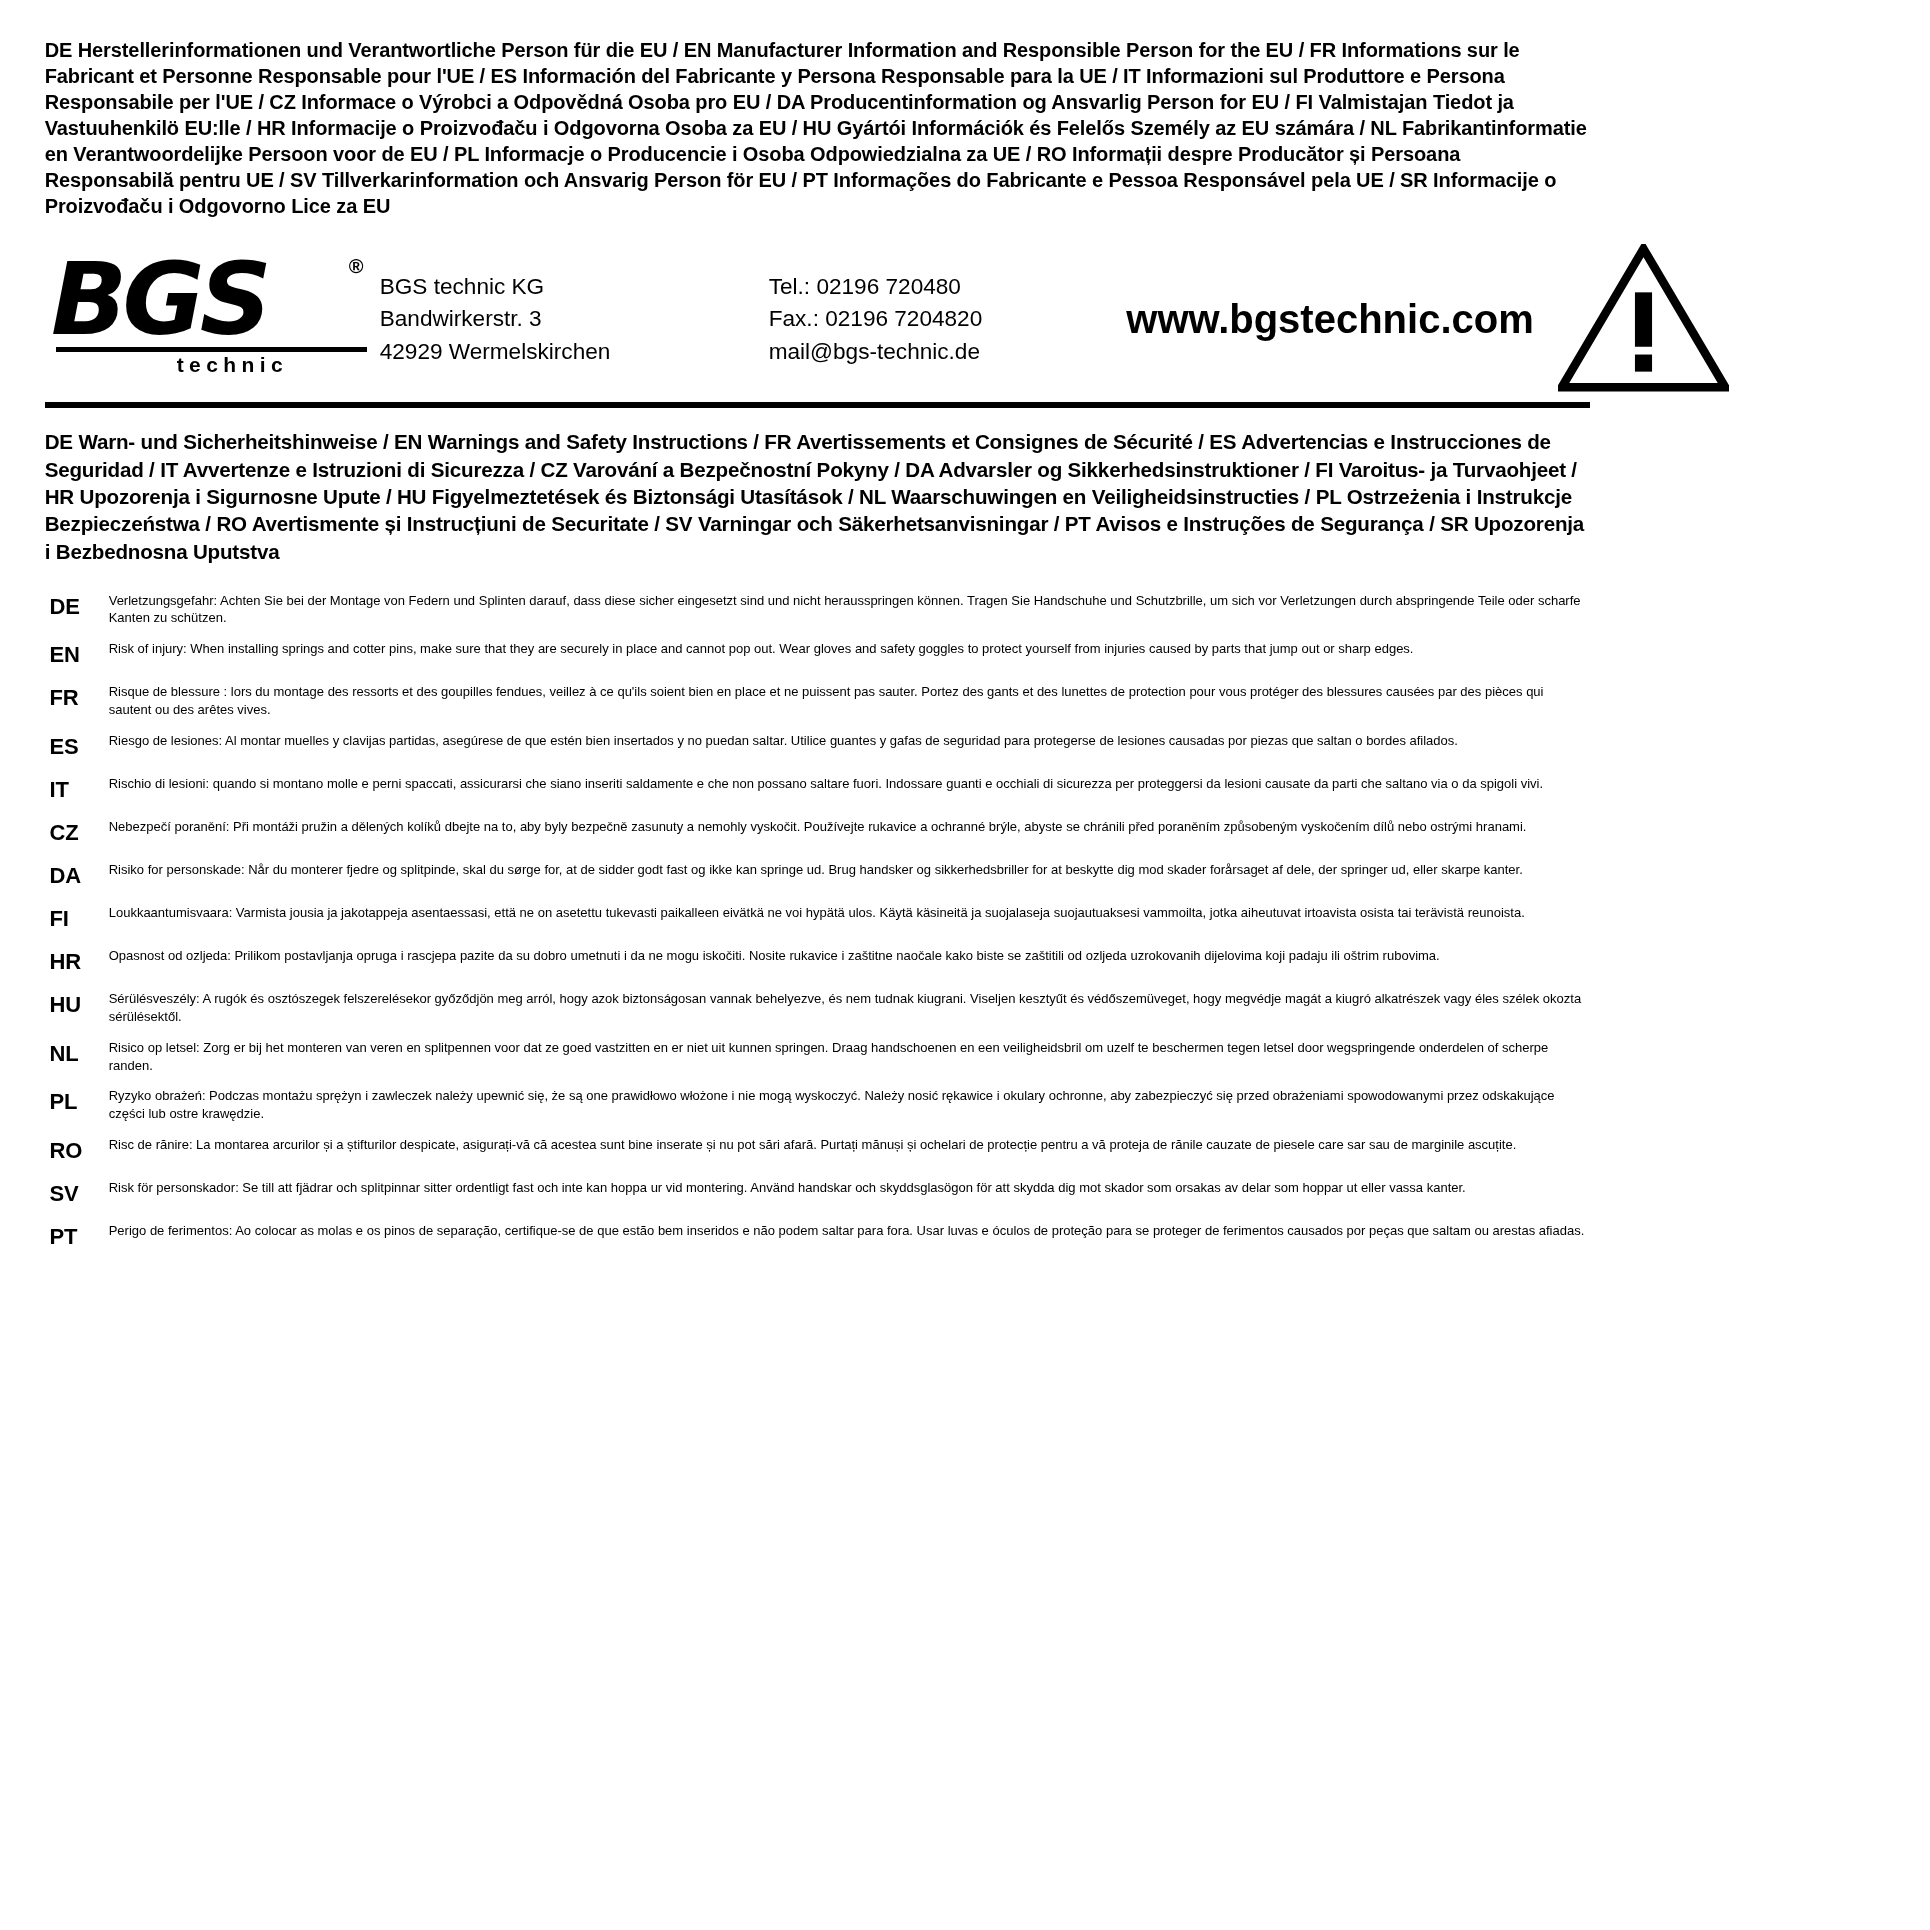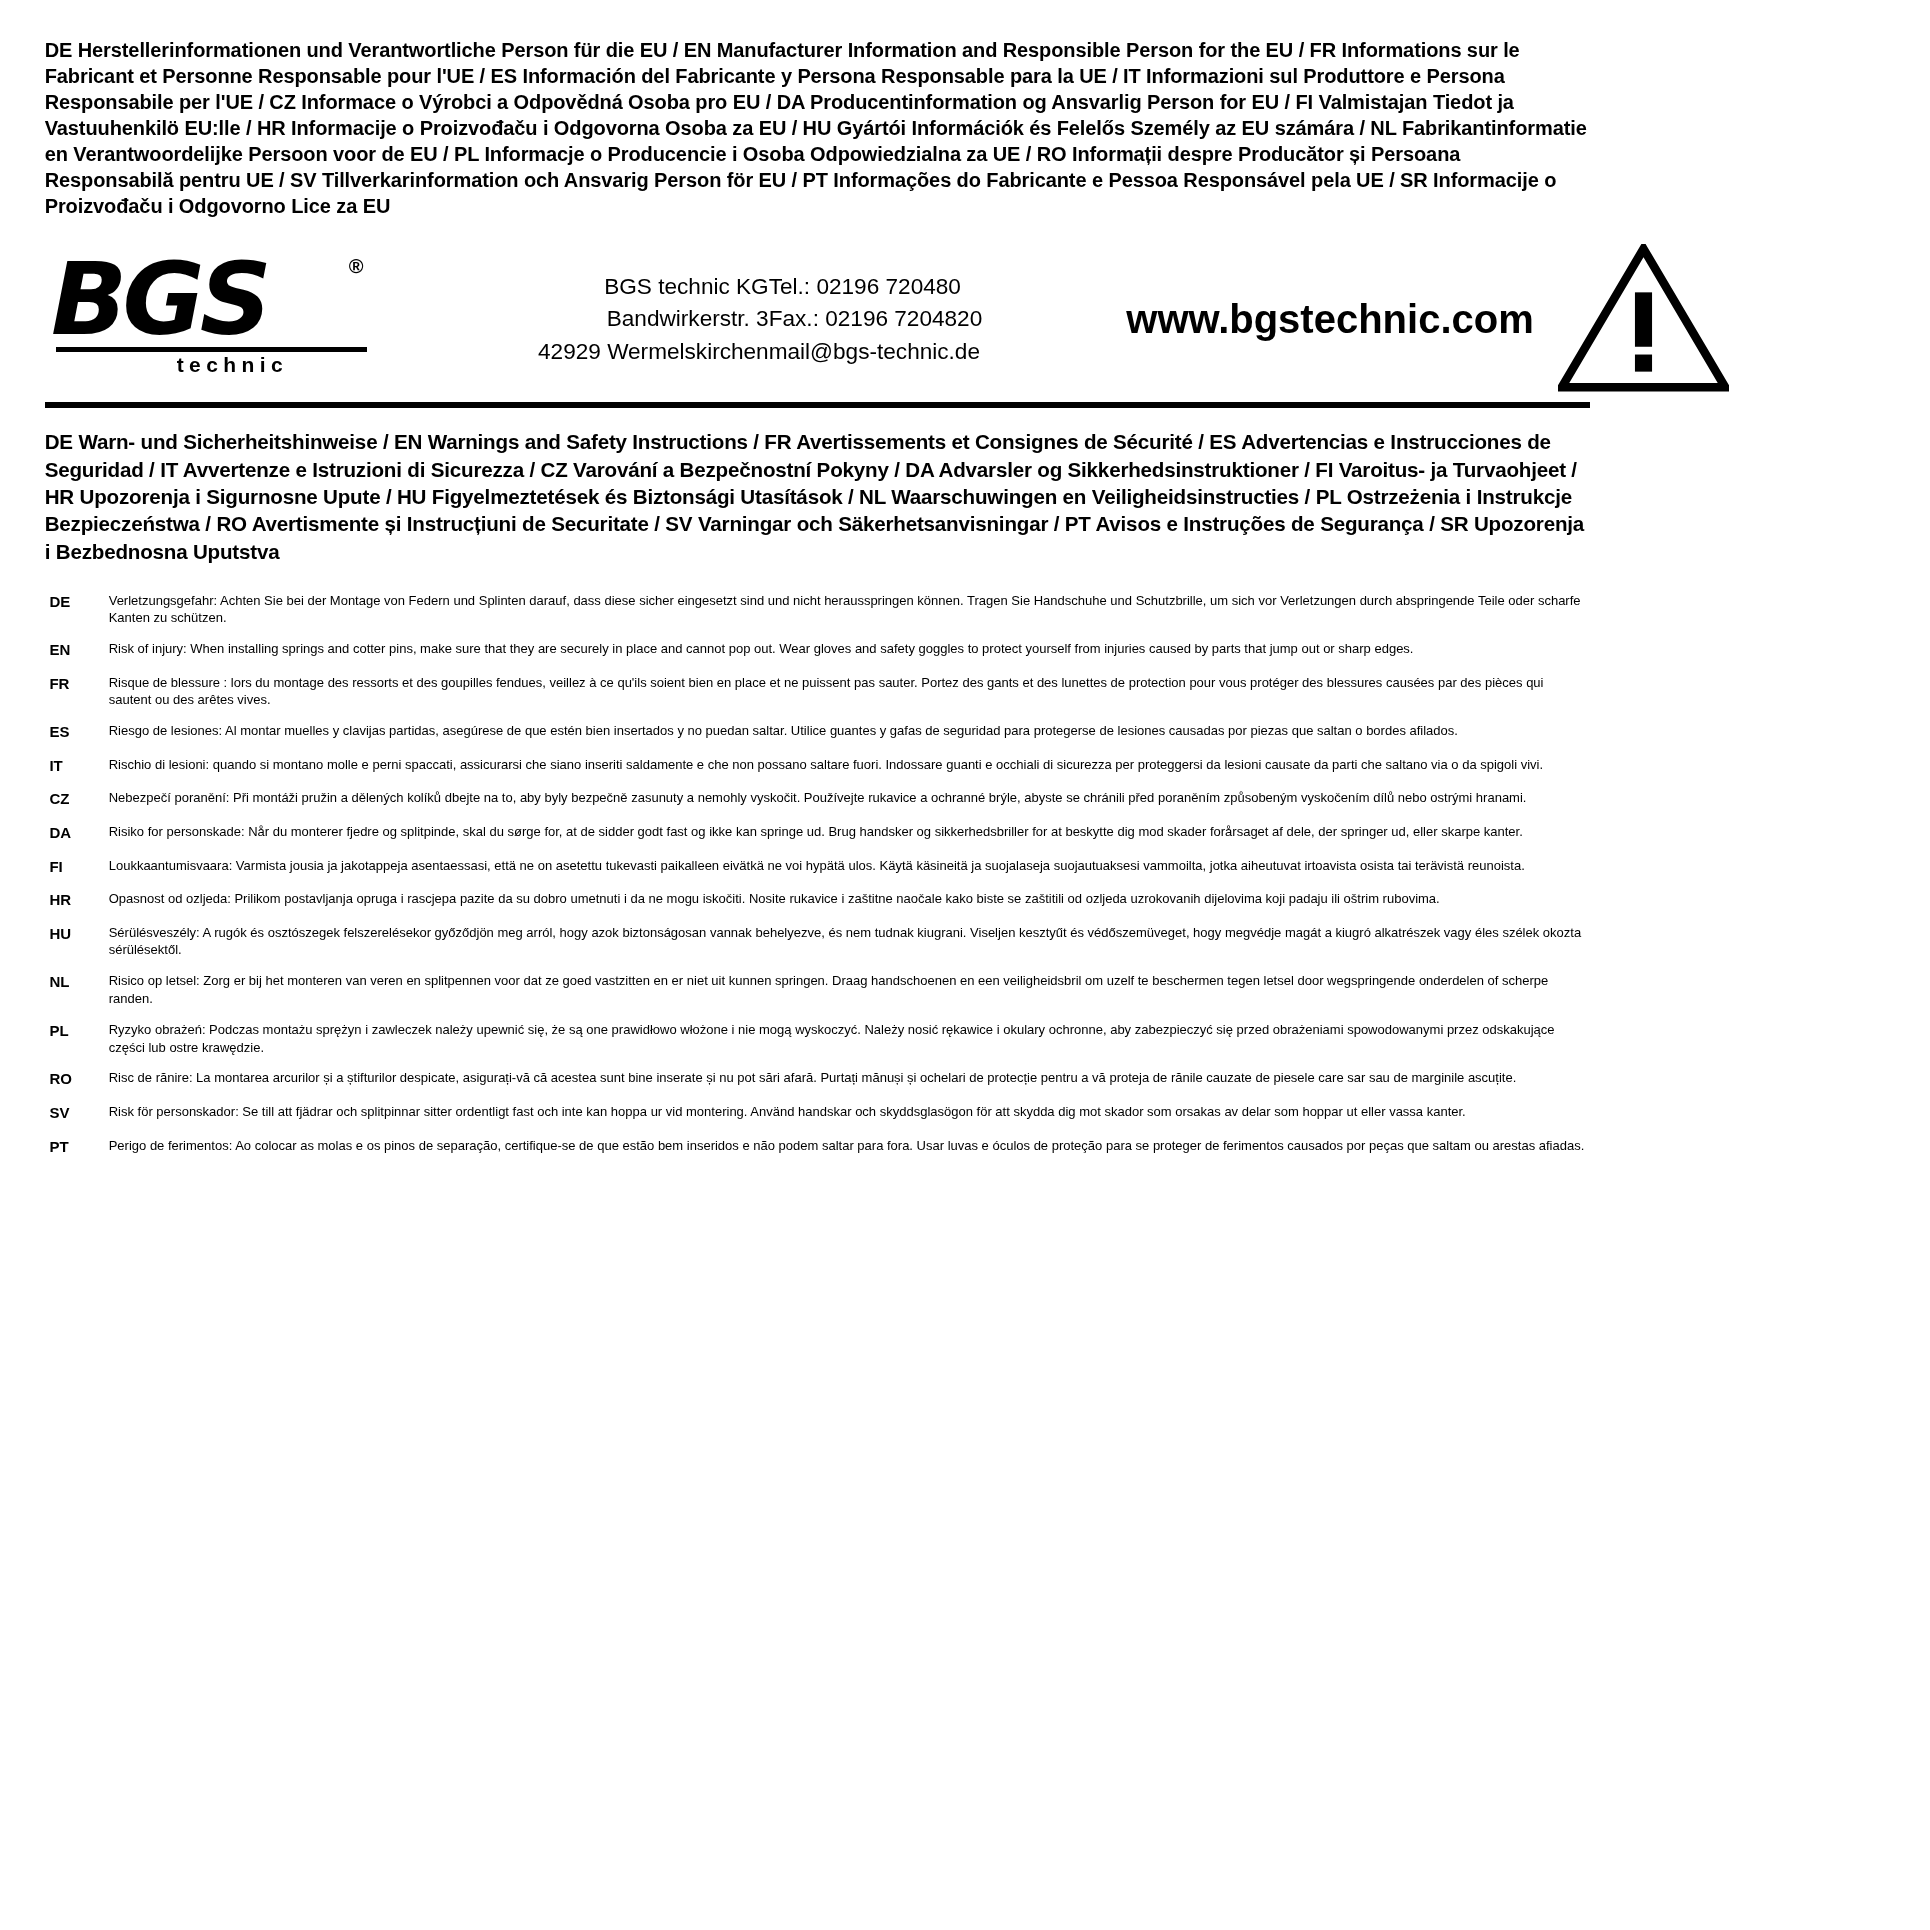--- a/index.html
+++ b/index.html
@@ -78,21 +78,20 @@
     left: 11px;
     width: 311px;
     height: 5.4px;
     background: #000;
   }
   .addr-col {
     flex: 0 0 389px;
     font-size: 22.6px;
     line-height: 1.45;
     padding-top: 4.7px;
-    text-align: right;
   }
   .tel-col {
     flex: 0 0 342px;
     font-size: 22.6px;
     line-height: 1.45;
     padding-top: 4.7px;
   }
   .web-col {
     flex: 1 1 auto;
     font-size: 40px;
@@ -133,21 +132,21 @@
   .warn-list {
     padding: 0 7.8px 0 4.7px;
   }
   .warn-row {
     display: flex;
     align-items: flex-start;
     margin-bottom: 13.2px;
   }
   .warn-code {
     flex: 0 0 64px;
-    font-size: 15px;
+    font-size: 22px;
     font-weight: bold;
     line-height: 1.36;
     padding-left: 4.7px;
     box-sizing: border-box;
   }
   .warn-text {
     flex: 1 1 auto;
     font-size: 13px;
     line-height: 1.36;
     text-align: left;

